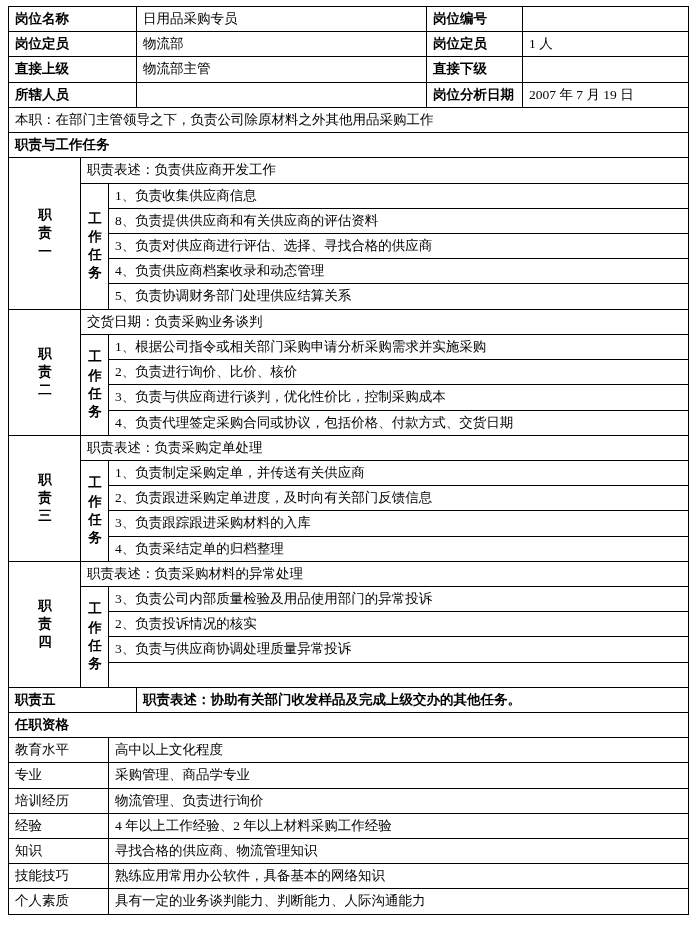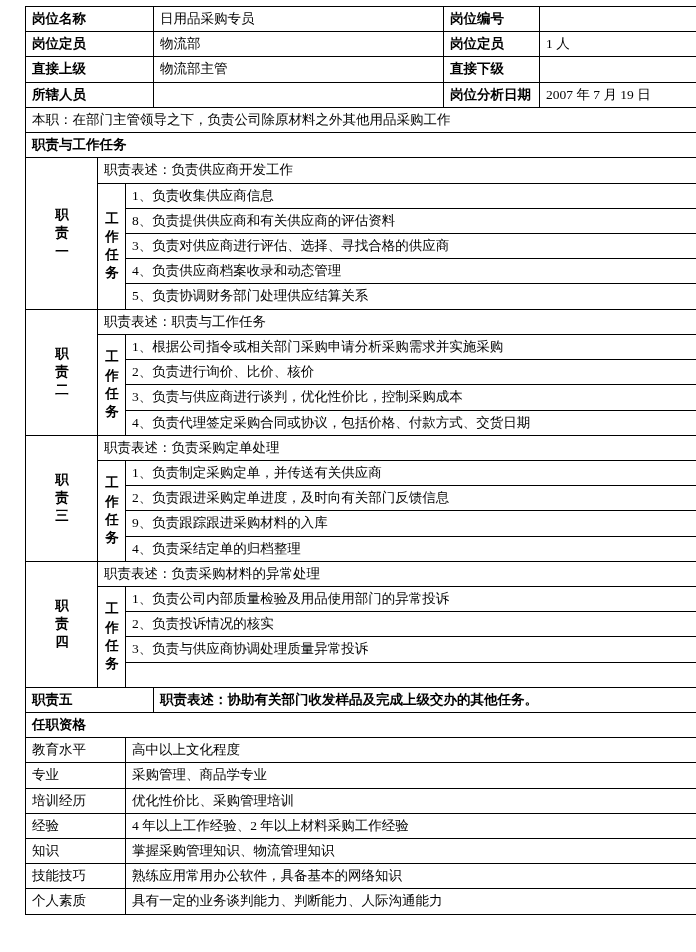--- a/index.html
+++ b/index.html
@@ -8,21 +8,21 @@
     background: #ffffff;
   }
   body {
     width: 696px;
     font-family: "Liberation Serif", "DejaVu Serif", serif;
     color: #000000;
   }
   .page {
     width: 696px;
     box-sizing: border-box;
-    padding: 6px 8px 0 25px;
+    padding: 6px 8px 0 8px;
   }
   table.jd {
     border-collapse: collapse;
     width: 680px;
     table-layout: fixed;
   }
   table.jd td {
     border: 1px solid #000000;
     padding: 3px 5px 3px 6px;
     font-size: 13.5px;
@@ -125,21 +125,21 @@
       <tr>
         <td class="task-line" colspan="4">5、负责协调财务部门处理供应结算关系</td>
       </tr>
 
       <tr>
         <td class="vert" rowspan="5">
           <span>职</span>
           <span>责</span>
           <span>二</span>
         </td>
-        <td class="duty-desc" colspan="5">职责表述：职责与工作任务</td>
+        <td class="duty-desc" colspan="5">交货日期：负责采购业务谈判</td>
       </tr>
       <tr>
         <td class="vert" rowspan="4">
           <span>工</span>
           <span>作</span>
           <span>任</span>
           <span>务</span>
         </td>
         <td class="task-line" colspan="4">1、根据公司指令或相关部门采购申请分析采购需求并实施采购</td>
       </tr>
@@ -167,42 +167,42 @@
           <span>作</span>
           <span>任</span>
           <span>务</span>
         </td>
         <td class="task-line" colspan="4">1、负责制定采购定单，并传送有关供应商</td>
       </tr>
       <tr>
         <td class="task-line" colspan="4">2、负责跟进采购定单进度，及时向有关部门反馈信息</td>
       </tr>
       <tr>
-        <td class="task-line" colspan="4">9、负责跟踪跟进采购材料的入库</td>
+        <td class="task-line" colspan="4">3、负责跟踪跟进采购材料的入库</td>
       </tr>
       <tr>
         <td class="task-line" colspan="4">4、负责采结定单的归档整理</td>
       </tr>
 
       <tr>
         <td class="vert" rowspan="5">
           <span>职</span>
           <span>责</span>
           <span>四</span>
         </td>
         <td class="duty-desc" colspan="5">职责表述：负责采购材料的异常处理</td>
       </tr>
       <tr>
         <td class="vert" rowspan="4">
           <span>工</span>
           <span>作</span>
           <span>任</span>
           <span>务</span>
         </td>
-        <td class="task-line" colspan="4">1、负责公司内部质量检验及用品使用部门的异常投诉</td>
+        <td class="task-line" colspan="4">3、负责公司内部质量检验及用品使用部门的异常投诉</td>
       </tr>
       <tr>
         <td class="task-line" colspan="4">2、负责投诉情况的核实</td>
       </tr>
       <tr>
         <td class="task-line" colspan="4">3、负责与供应商协调处理质量异常投诉</td>
       </tr>
       <tr>
         <td class="task-line" colspan="4" style="height:18px"></td>
       </tr>
@@ -219,29 +219,29 @@
       <tr>
         <td colspan="2" class="nowrapcell">教育水平</td>
         <td colspan="4">高中以上文化程度</td>
       </tr>
       <tr>
         <td colspan="2" class="nowrapcell">专业</td>
         <td colspan="4">采购管理、商品学专业</td>
       </tr>
       <tr>
         <td colspan="2" class="nowrapcell">培训经历</td>
-        <td colspan="4">优化性价比、采购管理培训</td>
+        <td colspan="4">物流管理、负责进行询价</td>
       </tr>
       <tr>
         <td colspan="2" class="nowrapcell">经验</td>
         <td colspan="4">4 年以上工作经验、2 年以上材料采购工作经验</td>
       </tr>
       <tr>
         <td colspan="2" class="nowrapcell">知识</td>
-        <td colspan="4">掌握采购管理知识、物流管理知识</td>
+        <td colspan="4">寻找合格的供应商、物流管理知识</td>
       </tr>
       <tr>
         <td colspan="2" class="nowrapcell">技能技巧</td>
         <td colspan="4">熟练应用常用办公软件，具备基本的网络知识</td>
       </tr>
       <tr>
         <td colspan="2" class="nowrapcell">个人素质</td>
         <td colspan="4">具有一定的业务谈判能力、判断能力、人际沟通能力</td>
       </tr>
     </tbody>

